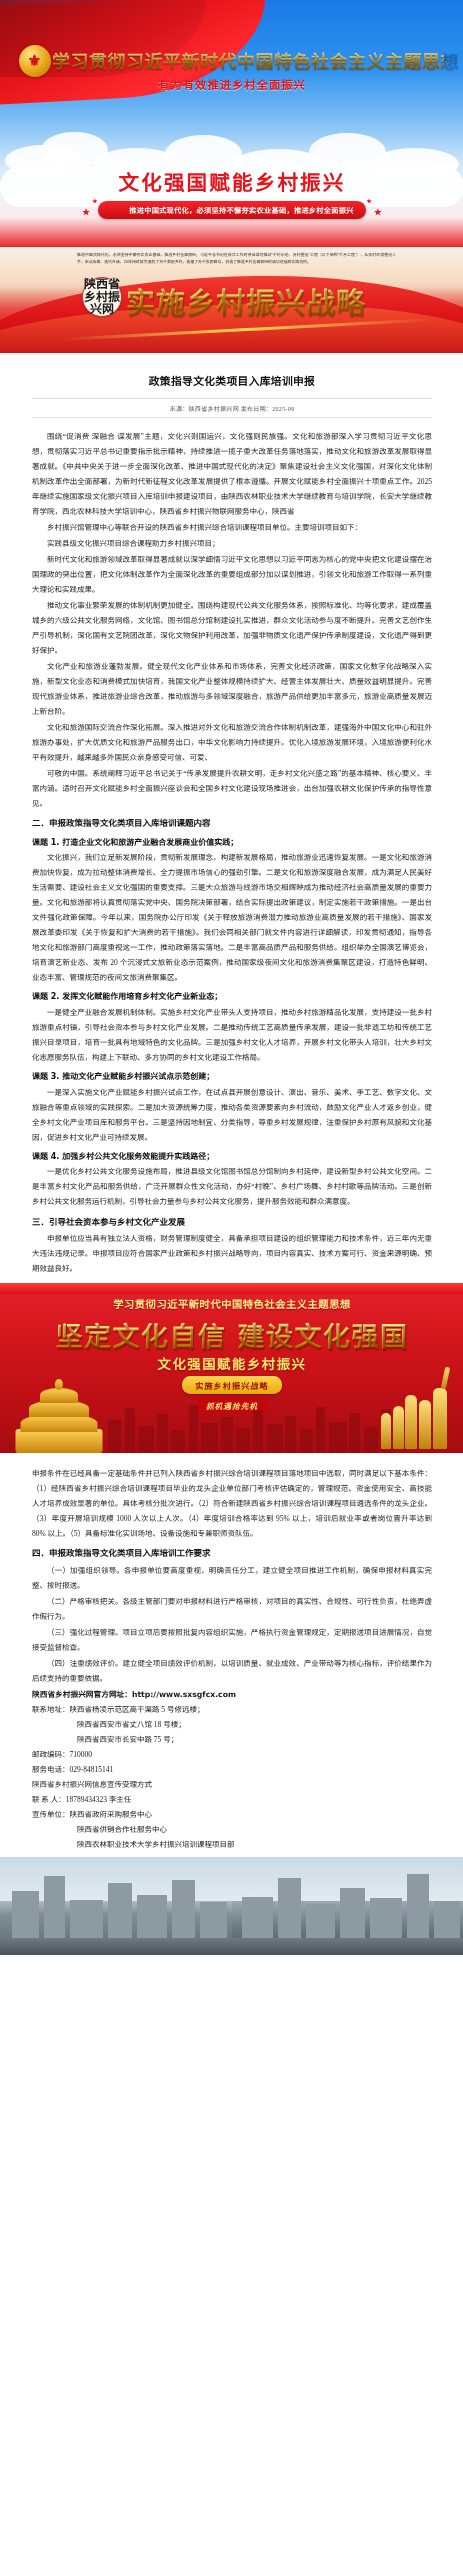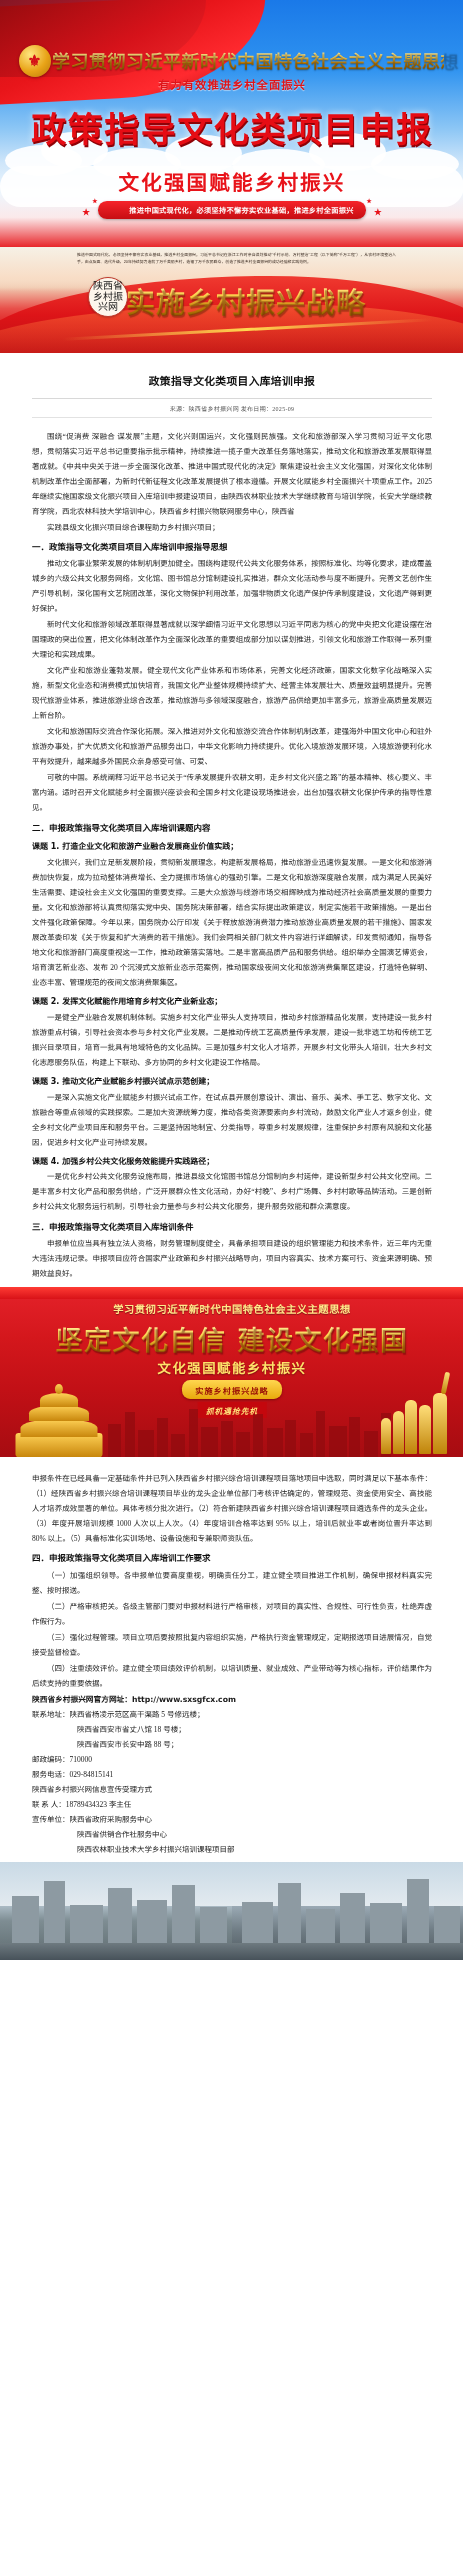--- a/index.html
+++ b/index.html
@@ -63,24 +63,24 @@
     border-top-left-radius:60% 85%; border-top-right-radius:45% 70%; }
   .b2-wave2 { position:absolute; left:-41px; bottom:-13.4px; width:546px; height:62px;
     background:linear-gradient(180deg,rgba(255,120,60,.55),rgba(200,10,16,.0));
     border-top-left-radius:70% 100%; border-top-right-radius:50% 90%; }
   .b2-gold { position:absolute; left:62px; bottom:21.6px; width:371px; height:3.1px;
     background:linear-gradient(90deg,rgba(255,215,80,0),#ffd750,rgba(255,215,80,0));
     border-radius:2.1px; transform:rotate(-3deg); }
   .b2-desc { position:absolute; top:5.2px; left:77px; width:319px;
     font-size:3.9px; line-height:1.7; color:#3a2a20; text-align:justify;
     font-family:"Liberation Sans",sans-serif; }
-  .b2-seal { position:absolute; left:88px; top:30px; width:40px; height:40px;
+  .b2-seal { position:absolute; left:82px; top:30px; width:40px; height:40px;
     border-radius:50%; background:#fdf6ec; border:1px solid #c0392b;
     display:flex; align-items:center; justify-content:center; text-align:center;
-    font-family:"DejaVu Serif",serif; font-weight:normal; font-size:10px; color:#1a1a1a;
+    font-family:"DejaVu Serif",serif; font-weight:bold; font-size:12px; color:#1a1a1a;
     line-height:1.05; box-shadow:0 0.5px 2.1px rgba(0,0,0,.25); }
   .b2-title { position:absolute; left:126px; top:32px;
     font-family:"DejaVu Serif",serif; font-weight:bold; font-size:29px; letter-spacing:1px;
     background:linear-gradient(180deg,#fff3b0 5%,#ffd24a 40%,#c17d06 70%,#7d4e02 100%);
     -webkit-background-clip:text; background-clip:text; color:transparent;
     text-shadow:1px 1.5px 1px rgba(90,30,0,.45); white-space:nowrap; }
   .b2-sky { position:absolute; left:0; top:0; width:464px; height:44px;
     background:linear-gradient(180deg,#f6f1e6,#f8ddc6 70%,rgba(248,221,198,0)); }
 
   
@@ -164,21 +164,20 @@
     <div class="b1-clouds">
       <span style="left:5.2px;  top:44px;  width:77px; height:31px;"></span>
       <span style="left:41px;  top:31px;  width:67px; height:36px;"></span>
       <span style="left:93px; top:47px;  width:88px; height:32px;"></span>
       <span style="left:165px; top:34px;  width:77px; height:37px;"></span>
       <span style="left:232px; top:48px;  width:93px; height:31px;"></span>
       <span style="left:309px; top:32px;  width:77px; height:38px;"></span>
       <span style="left:371px; top:47px;  width:88px; height:32px;"></span>
       <span style="left:0px;   top:65px; width:464px; height:41px; border-radius:20.6px;"></span>
     </div>
-    <div class="b1-title">政策指导文化类项目申报</div>
     <div class="b1-sub">文化强国赋能乡村振兴</div>
     <span class="b1-star l">★</span>
     <span class="b1-star2 l">★</span>
     <span class="b1-star r">★</span>
     <span class="b1-star2 r">★</span>
     <div class="b1-pill">推进中国式现代化，必须坚持不懈夯实农业基础，推进乡村全面振兴</div>
   </div>
 
   <div class="banner2">
     <div class="b2-sky"></div>
@@ -190,44 +189,44 @@
     <div class="b2-title">实施乡村振兴战略</div>
   </div>
 
   <div class="article">
     <h1 class="art-title">政策指导文化类项目入库培训申报</h1>
     <hr class="art-rule">
     <div class="art-meta">来源：陕西省乡村振兴网 发布日期：2025-09</div>
     <hr class="art-rule2">
 
     <p class="body">围绕“促消费 深融合 谋发展”主题，文化兴则国运兴，文化强则民族强。文化和旅游部深入学习贯彻习近平文化思想，贯彻落实习近平总书记重要指示批示精神，持续推进一揽子重大改革任务落地落实，推动文化和旅游改革发展取得显著成就。《中共中央关于进一步全面深化改革、推进中国式现代化的决定》聚焦建设社会主义文化强国，对深化文化体制机制改革作出全面部署，为新时代新征程文化改革发展提供了根本遵循。开展文化赋能乡村全面振兴十项重点工作。2025 年继续实施国家级文化振兴项目入库培训申报建设项目，由陕西农林职业技术大学继续教育与培训学院，长安大学继续教育学院，西北农林科技大学培训中心，陕西省乡村振兴物联网服务中心，陕西省</p>
+    <p class="body">乡村振兴馆管理中心等联合开设的陕西省乡村振兴综合培训课程项目单位。主要培训项目如下：</p>
     <p class="body">实践县级文化振兴项目综合课程助力乡村振兴项目；</p>
 
-    <h2 class="sec">一．政策指导文化类项目项目入库培训申报指导思想</h2>
+    <p class="body">新时代文化和旅游领域改革取得显著成就以深学细悟习近平文化思想以习近平同志为核心的党中央把文化建设摆在治国理政的突出位置，把文化体制改革作为全面深化改革的重要组成部分加以谋划推进，引领文化和旅游工作取得一系列重大理论和实践成果。</p>
     <p class="body">推动文化事业繁荣发展的体制机制更加健全。围绕构建现代公共文化服务体系，按照标准化、均等化要求，建成覆盖城乡的六级公共文化服务网络，文化馆、图书馆总分馆制建设扎实推进，群众文化活动参与度不断提升。完善文艺创作生产引导机制，深化国有文艺院团改革，深化文物保护利用改革，加强非物质文化遗产保护传承制度建设，文化遗产得到更好保护。</p>
-    <p class="body">新时代文化和旅游领域改革取得显著成就以深学细悟习近平文化思想以习近平同志为核心的党中央把文化建设摆在治国理政的突出位置，把文化体制改革作为全面深化改革的重要组成部分加以谋划推进，引领文化和旅游工作取得一系列重大理论和实践成果。</p>
     <p class="body">文化产业和旅游业蓬勃发展。健全现代文化产业体系和市场体系，完善文化经济政策，国家文化数字化战略深入实施，新型文化业态和消费模式加快培育，我国文化产业整体规模持续扩大、经营主体发展壮大、质量效益明显提升。完善现代旅游业体系，推进旅游业综合改革，推动旅游与多领域深度融合，旅游产品供给更加丰富多元，旅游业高质量发展迈上新台阶。</p>
     <p class="body">文化和旅游国际交流合作深化拓展。深入推进对外文化和旅游交流合作体制机制改革，建强海外中国文化中心和驻外旅游办事处，扩大优质文化和旅游产品服务出口，中华文化影响力持续提升。优化入境旅游发展环境，入境旅游便利化水平有效提升，越来越多外国民众亲身感受可信、可爱、</p>
     <p class="body">可敬的中国。系统阐释习近平总书记关于“传承发展提升农耕文明，走乡村文化兴盛之路”的基本精神、核心要义、丰富内涵。适时召开文化赋能乡村全面振兴座谈会和全国乡村文化建设现场推进会，出台加强农耕文化保护传承的指导性意见。</p>
 
     <h2 class="sec">二．申报政策指导文化类项目入库培训课题内容</h2>
 
     <h3 class="topic">课题 1. 打造企业文化和旅游产业融合发展商业价值实践；</h3>
     <p class="body">文化振兴，我们立足新发展阶段，贯彻新发展理念，构建新发展格局，推动旅游业迅速恢复发展。一是文化和旅游消费加快恢复，成为拉动整体消费增长、全力提振市场信心的强劲引擎。二是文化和旅游深度融合发展，成为满足人民美好生活需要、建设社会主义文化强国的重要支撑。三是大众旅游与线游市场交相辉映成为推动经济社会高质量发展的重要力量。文化和旅游部将认真贯彻落实党中央、国务院决策部署，结合实际提出政策建议，制定实施若干政策措施。一是出台文件强化政策保障。今年以来，国务院办公厅印发《关于释放旅游消费潜力推动旅游业高质量发展的若干措施》、国家发展改革委印发《关于恢复和扩大消费的若干措施》。我们会同相关部门就文件内容进行详细解读，印发贯彻通知，指导各地文化和旅游部门高度重视这一工作，推动政策落实落地。二是丰富高品质产品和服务供给。组织举办全国演艺博览会，培育演艺新业态、发布 20 个沉浸式文旅新业态示范案例，推动国家级夜间文化和旅游消费集聚区建设，打造特色鲜明、业态丰富、管理规范的夜间文旅消费聚集区。</p>
 
     <h3 class="topic">课题 2. 发挥文化赋能作用培育乡村文化产业新业态；</h3>
     <p class="body">一是健全产业融合发展机制体制。实施乡村文化产业带头人支持项目，推动乡村旅游精品化发展，支持建设一批乡村旅游重点村镇，引导社会资本参与乡村文化产业发展。二是推动传统工艺高质量传承发展，建设一批非遗工坊和传统工艺振兴目录项目，培育一批具有地域特色的文化品牌。三是加强乡村文化人才培养，开展乡村文化带头人培训，壮大乡村文化志愿服务队伍，构建上下联动、多方协同的乡村文化建设工作格局。</p>
 
     <h3 class="topic">课题 3. 推动文化产业赋能乡村振兴试点示范创建；</h3>
     <p class="body">一是深入实施文化产业赋能乡村振兴试点工作，在试点县开展创意设计、演出、音乐、美术、手工艺、数字文化、文旅融合等重点领域的实践探索。二是加大资源统筹力度，推动各类资源要素向乡村流动，鼓励文化产业人才返乡创业，健全乡村文化产业项目库和服务平台。三是坚持因地制宜、分类指导，尊重乡村发展规律，注重保护乡村原有风貌和文化基因，促进乡村文化产业可持续发展。</p>
 
     <h3 class="topic">课题 4. 加强乡村公共文化服务效能提升实践路径；</h3>
     <p class="body">一是优化乡村公共文化服务设施布局，推进县级文化馆图书馆总分馆制向乡村延伸，建设新型乡村公共文化空间。二是丰富乡村文化产品和服务供给，广泛开展群众性文化活动，办好“村晚”、乡村广场舞、乡村村歌等品牌活动。三是创新乡村公共文化服务运行机制，引导社会力量参与乡村公共文化服务，提升服务效能和群众满意度。</p>
 
-    <h2 class="sec">三．申报政策指导文化类项目入库培训条件</h2>
+    <h2 class="sec">三．引导社会资本参与乡村文化产业发展</h2>
     <p class="body">申报单位应当具有独立法人资格，财务管理制度健全，具备承担项目建设的组织管理能力和技术条件，近三年内无重大违法违规记录。申报项目应符合国家产业政策和乡村振兴战略导向，项目内容真实、技术方案可行、资金来源明确、预期效益良好。</p>
   </div>
 
   <div class="banner3">
     <div class="b3-topbar"></div>
     <div class="b3-head">学习贯彻习近平新时代中国特色社会主义主题思想</div>
     <div class="b3-main">坚定文化自信 建设文化强国</div>
     <div class="b3-sub">文化强国赋能乡村振兴</div>
     <div class="b3-pillwrap">
       <span class="b3-pill">实施乡村振兴战略</span>
@@ -280,21 +279,21 @@
     <p class="body">（四）注重绩效评价。建立健全项目绩效评价机制，以培训质量、就业成效、产业带动等为核心指标，评价结果作为后续支持的重要依据。</p>
 
 
     <p class="contact">
       <span class="contact-strong">陕西省乡村振兴网官方网址：</span><span class="contact-strong">http://www.sxsgfcx.com</span>
     </p>
     <p class="contact">
       <span>联系地址：</span><span>陕西省杨凌示范区高干渠路 5 号修远楼；</span>
     </p>
     <p class="contact ind">陕西省西安市省丈八馆 18 号楼；</p>
-    <p class="contact ind">陕西省西安市长安中路 88 号；</p>
+    <p class="contact ind">陕西省西安市长安中路 75 号；</p>
     <p class="contact">
       <span>邮政编码：</span><span>710000</span>
     </p>
     <p class="contact">
       <span>服务电话：</span><span>029-84815141</span>
     </p>
     <p class="contact">陕西省乡村振兴网信息宣传受理方式</p>
     <p class="contact">
       <span>联 系 人：</span><span>18789434323  李主任</span>
     </p>

